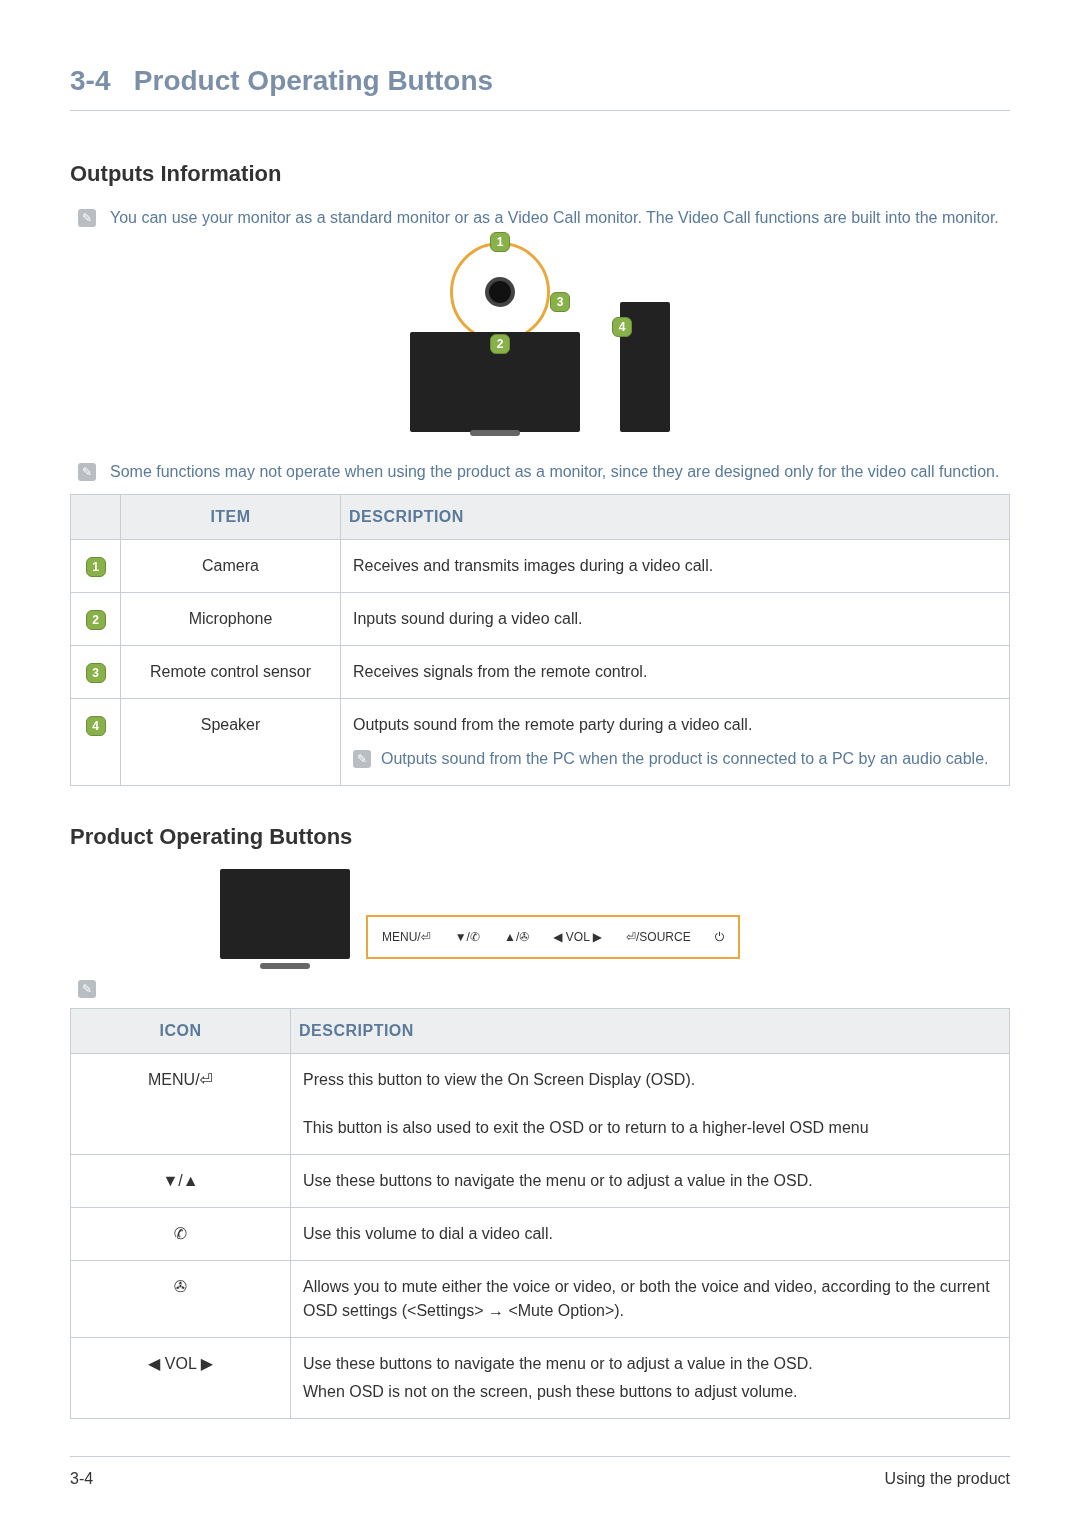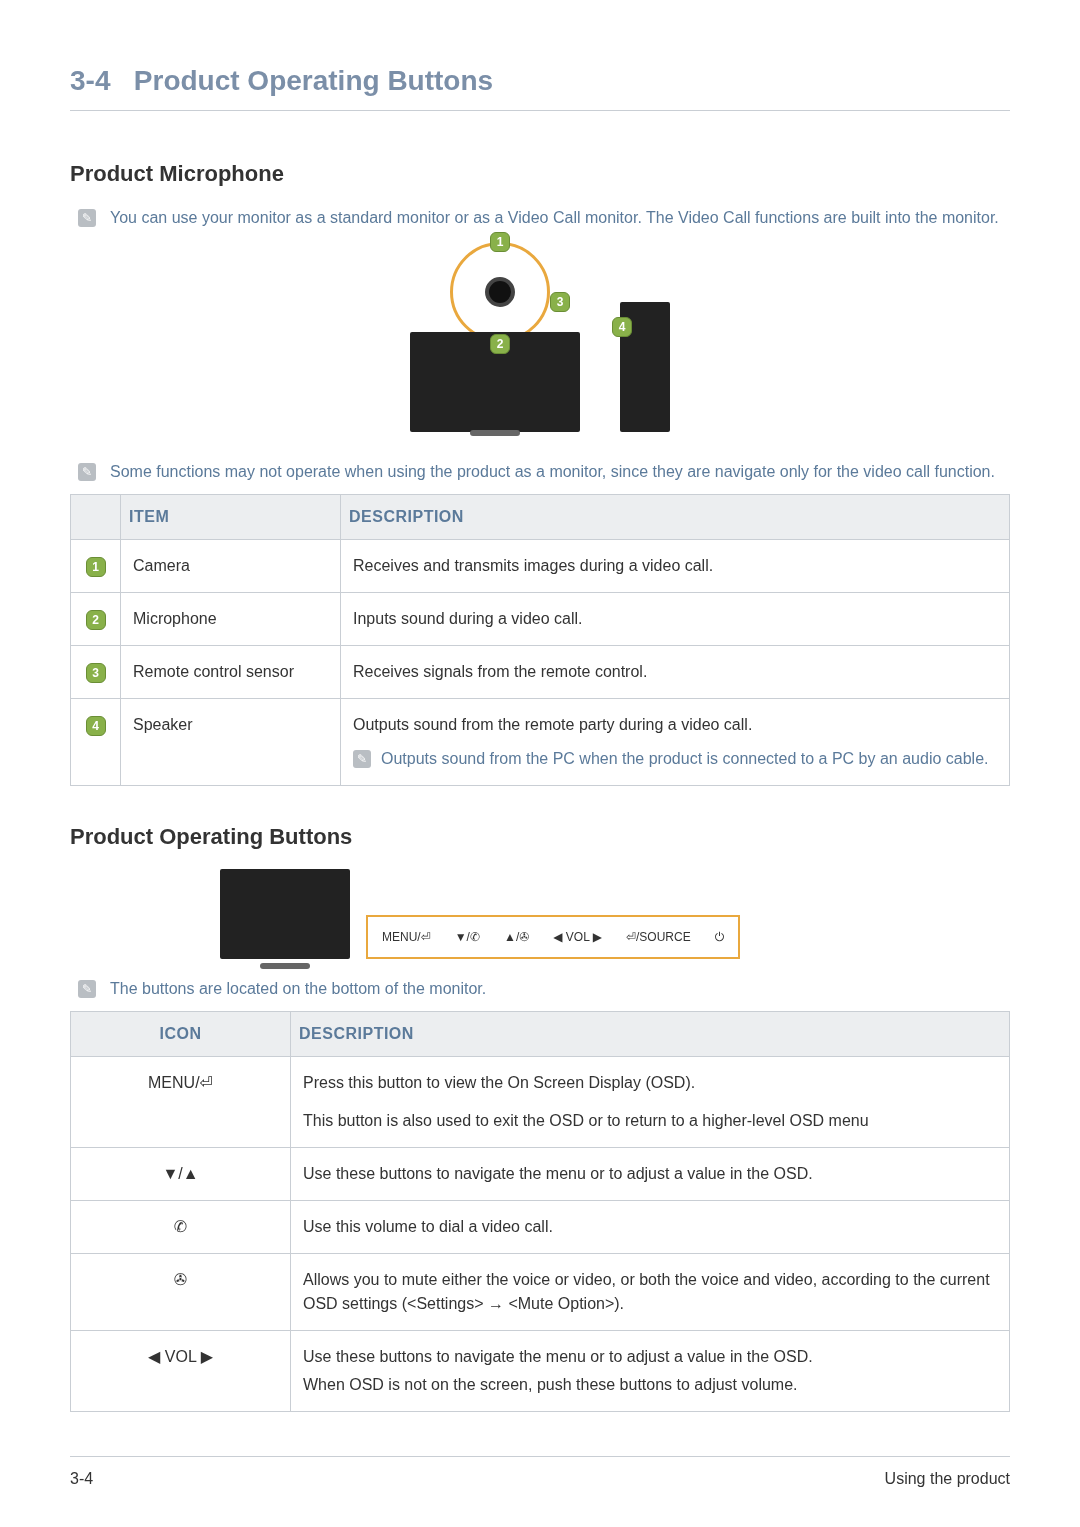--- a/index.html
+++ b/index.html
@@ -138,21 +138,21 @@
     font-size: 16px;
   }
   td {
     border: 1px solid #c9ced4;
     padding: 14px 12px;
     vertical-align: top;
     font-size: 16px;
     color: #333;
   }
   .col-icon { width: 50px; text-align: center; }
-  .col-item { width: 220px; text-align: left; }
+  .col-item { width: 220px; text-align: center; }
   .col-icon2 { width: 220px; text-align: center; margin-top: 32px; }
   .t-badge {
     display:inline-flex;
     width: 20px;
     height: 20px;
     border-radius: 6px;
     background: #89b14a;
     border: 1px solid #6a8e35;
     color: #fff;
     font-size: 12px;
@@ -204,21 +204,21 @@
     color:#333;
   }
 </style>
 </head>
 <body>
 
 <div class="page-title">
   <span>3-4</span>&nbsp;&nbsp;&nbsp;<span>Product Operating Buttons</span>
 </div>
 
-<div class="section-title">Product Microphone</div>
+<div class="section-title">Outputs Information</div>
 
 <div class="note-row">
   <span class="note-icon">✎</span>
   <span class="note-text">You can use your monitor as a standard monitor or as a Video Call monitor. The Video Call functions are built into the monitor.</span>
 </div>
 
 <div class="diagram-wrap">
   <div class="diagram1">
     <div class="diag-zoom">
         <div class="diag-cam"></div>
@@ -228,21 +228,21 @@
     <div class="diag-side"></div>
     <div class="badge b1">1</div>
     <div class="badge b2">2</div>
     <div class="badge b3">3</div>
     <div class="badge b4">4</div>
   </div>
 </div>
 
 <div class="note-row">
   <span class="note-icon">✎</span>
-  <span class="note-text">Some functions may not operate when using the product as a monitor, since they are navigate only for the video call function.</span>
+  <span class="note-text">Some functions may not operate when using the product as a monitor, since they are designed only for the video call function.</span>
 </div>
 
 <table>
   <thead>
     <tr>
       <th class="col-icon"></th>
       <th class="col-item">ITEM</th>
       <th>DESCRIPTION</th>
     </tr>
   </thead>
@@ -287,36 +287,35 @@
     <span>▼/✆</span>
     <span>▲/✇</span>
     <span>◀ VOL ▶</span>
     <span>⏎/SOURCE</span>
     <span>⏻</span>
   </div>
 </div>
 
 <div class="note-row">
   <span class="note-icon">✎</span>
-  <span class="note-text">The buttons are located on the bottom of the monitor.</span>
 </div>
 
 <table>
   <thead>
     <tr>
       <th class="col-icon2">ICON</th>
       <th>DESCRIPTION</th>
     </tr>
   </thead>
   <tbody>
     <tr>
       <td class="col-icon2">MENU/⏎</td>
       <td>
         <div>Press this button to view the On Screen Display (OSD).</div>
-        <div style="margin-top:14px">This button is also used to exit the OSD or to return to a higher-level OSD menu</div>
+        <div style="margin-top:24px">This button is also used to exit the OSD or to return to a higher-level OSD menu</div>
       </td>
     </tr>
     <tr>
       <td class="col-icon2">▼/▲</td>
       <td>Use these buttons to navigate the menu or to adjust a value in the OSD.</td>
     </tr>
     <tr>
       <td class="col-icon2">✆</td>
       <td>Use this volume to dial a video call.</td>
     </tr>

